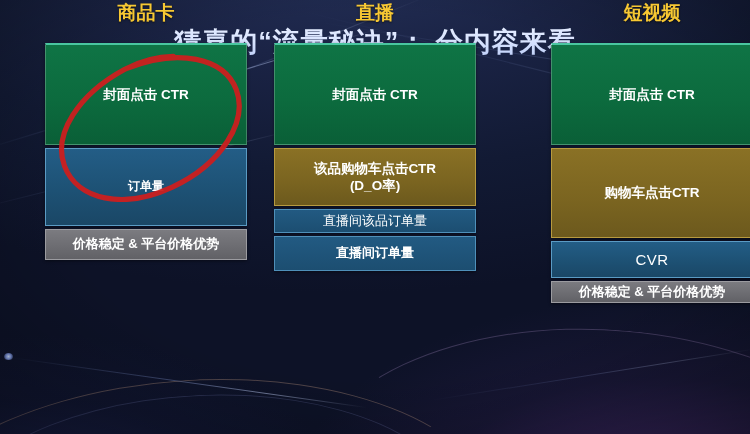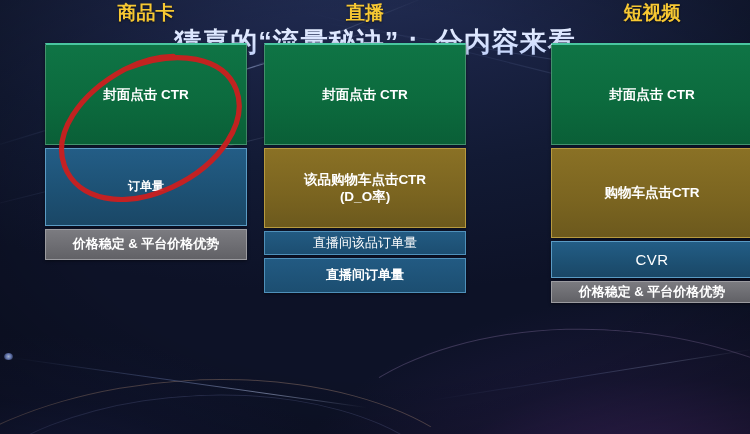--- a/index.html
+++ b/index.html
@@ -90,21 +90,21 @@
     text-shadow: 0 0 1px rgba(120,160,255,0.2);
     white-space: nowrap;
   }
 
   
   .col {
     position: absolute;
     width: 202px;
   }
   .col-1 { left: 45px;  }
-  .col-2 { left: 264px; }
+  .col-2 { left: 274px; }
   .col-3 { left: 503px; padding-left: 48px; }
 
   .col-head {
     text-align: center;
     font-size: 19px;
     font-weight: bold;
     color: #f7c833;
     text-shadow: 0 1px 2px rgba(0,0,0,0.6);
     margin-bottom: 17px;
     white-space: nowrap;
@@ -155,21 +155,21 @@
   }
   .box.cvr { font-size: 15px; font-weight: normal; letter-spacing: .5px; }
   .box.normalw { font-weight: normal; }
 
   
   .h-c1-green  { height: 102px; }
   .h-c1-blue   { height:  78px; }
   .h-c1-gray   { height:  31px; }
 
   .h-c2-green  { height: 102px; }
-  .h-c2-gold   { height:  80px; }
+  .h-c2-gold   { height:  58px; }
   .h-c2-b1     { height:  24px; }
   .h-c2-b2     { height:  35px; }
 
   .h-c3-green  { height: 102px; }
   .h-c3-gold   { height:  90px; }
   .h-c3-cvr    { height:  37px; }
   .h-c3-gray   { height:  22px; }
 
   
   .annot {

